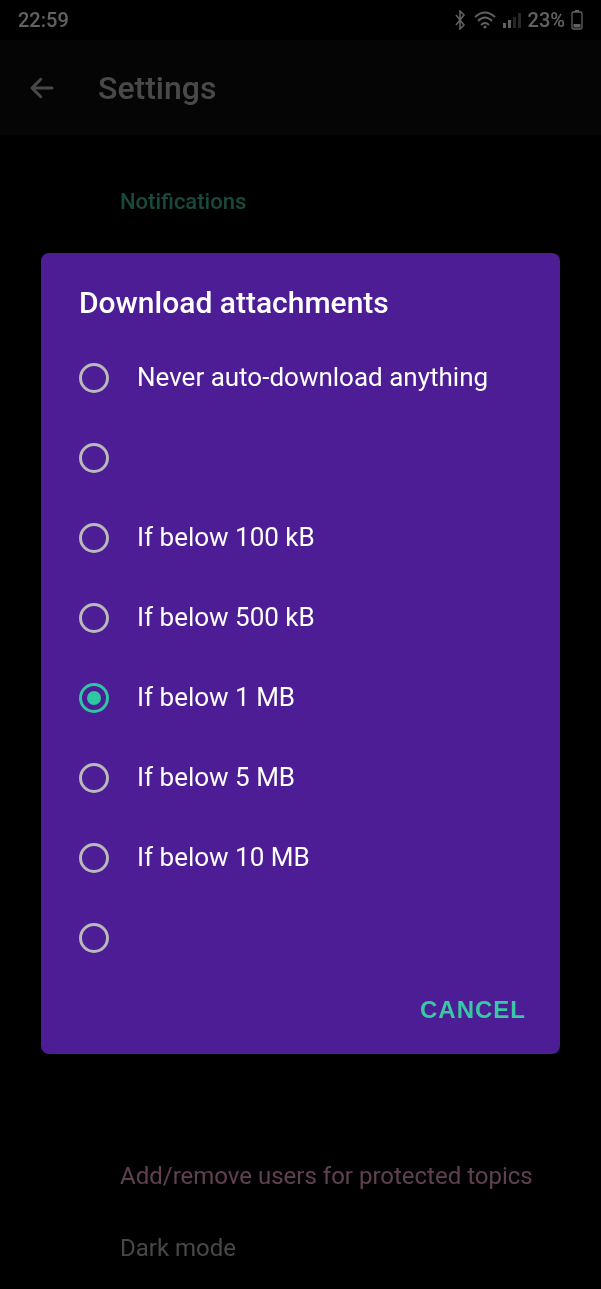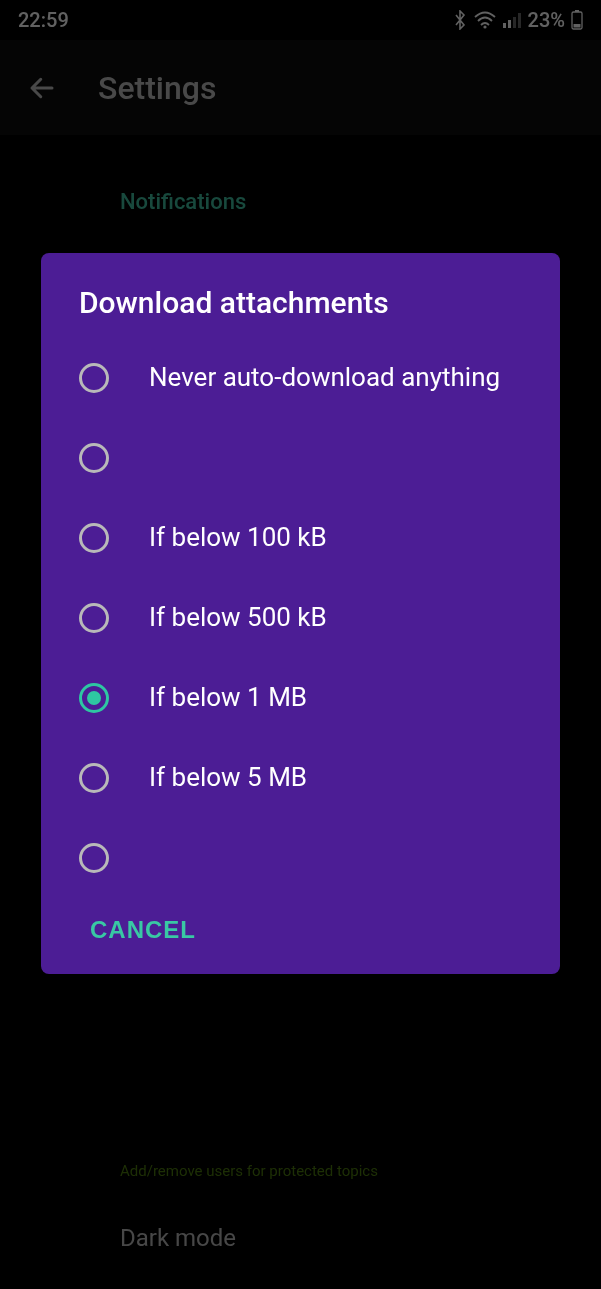--- a/index.html
+++ b/index.html
@@ -39,21 +39,21 @@
 
   .bg-content { padding: 28px 0 0 0; }
   .section-label {
     font-size: 22px;
     color: #3fbfa0;
     font-weight: 500;
     padding: 26px 7px 26px 120px;
   }
   .setting-item { padding: 22px 0 22px 120px; }
   .setting-title { font-size: 24px; color: #bcbcbc; margin-bottom: 6px; }
-  .setting-sub { font-size: 15px; color: #4d7c0f; }
+  .setting-sub { font-size: 24px; color: #f9a8d4; }
 
   
   .scrim {
     position: absolute;
     inset: 0;
     background: rgba(0,0,0,0.62);
     display: flex;
     align-items: flex-start;
     justify-content: center;
   }
@@ -68,21 +68,21 @@
   .dialog-title {
     font-size: 30px;
     font-weight: 500;
     color: #ffffff;
     padding: 0 38px 18px 38px;
   }
   .options { padding: 0 4px; }
   .option {
     display: flex;
     align-items: center;
-    gap: 40px;
+    gap: 28px;
     padding: 20px 34px;
     min-height: 80px;
     cursor: pointer;
   }
   .radio {
     width: 30px; height: 30px;
     border-radius: 50%;
     border: 3px solid #b9b9b9;
     flex: 0 0 30px;
     display: flex; align-items: center; justify-content: center;
@@ -91,20 +91,21 @@
   .radio.selected::after {
     content: "";
     width: 14px; height: 14px;
     border-radius: 50%;
     background: #2ec7a2;
   }
   .option-label { font-size: 26px; color: #ffffff; line-height: 1.3; flex:1; }
 
   .dialog-actions {
     display: flex;
+    justify-content: flex-end;
     padding: 18px 34px 30px 49px;
   }
   .btn-cancel {
     font-size: 24px;
     font-weight: 600;
     letter-spacing: 1px;
     color: #39c8a4;
     background: transparent;
     border: none;
     cursor: pointer;
@@ -195,19 +196,23 @@
         <div class="option">
           <span class="radio selected"></span>
           <span class="option-label">If below 1 MB</span>
         </div>
         <div class="option">
           <span class="radio"></span>
           <span class="option-label">If below 5 MB</span>
         </div>
         <div class="option">
           <span class="radio"></span>
+          <span class="option-label">If below 10 MB</span>
+        </div>
+        <div class="option">
+          <span class="radio"></span>
         </div>
       </div>
     <div class="dialog-actions">
       <button class="btn-cancel">CANCEL</button>
     </div>
   </div>
 </div>
 
 </body></html>

